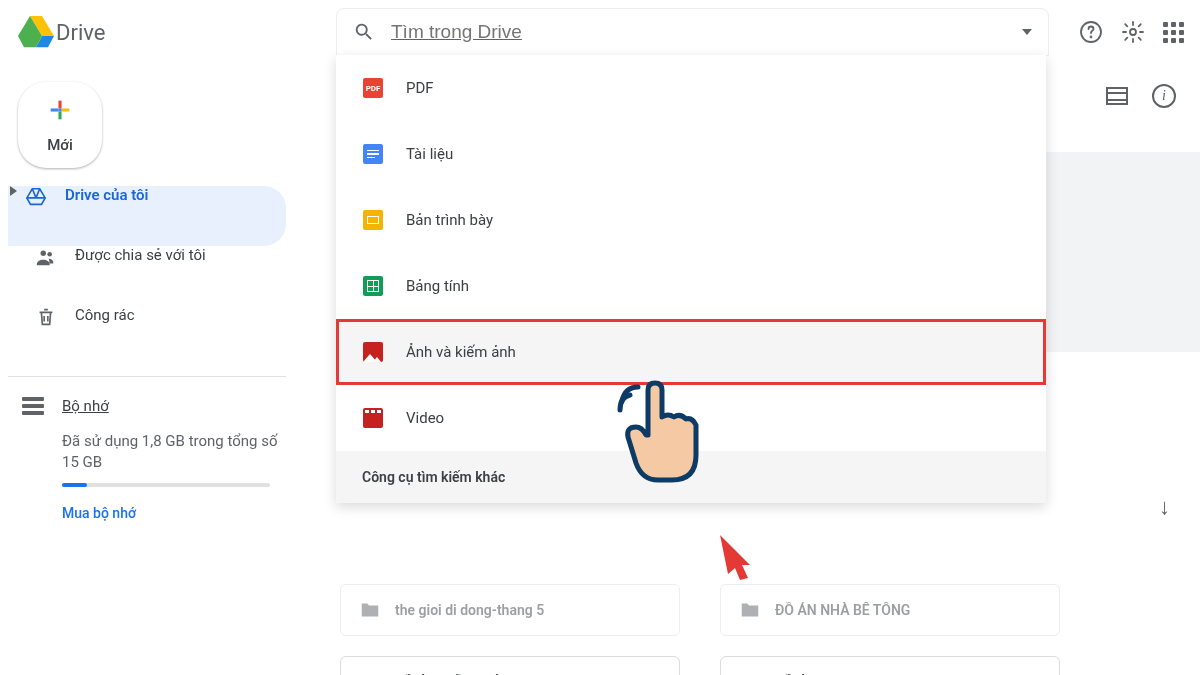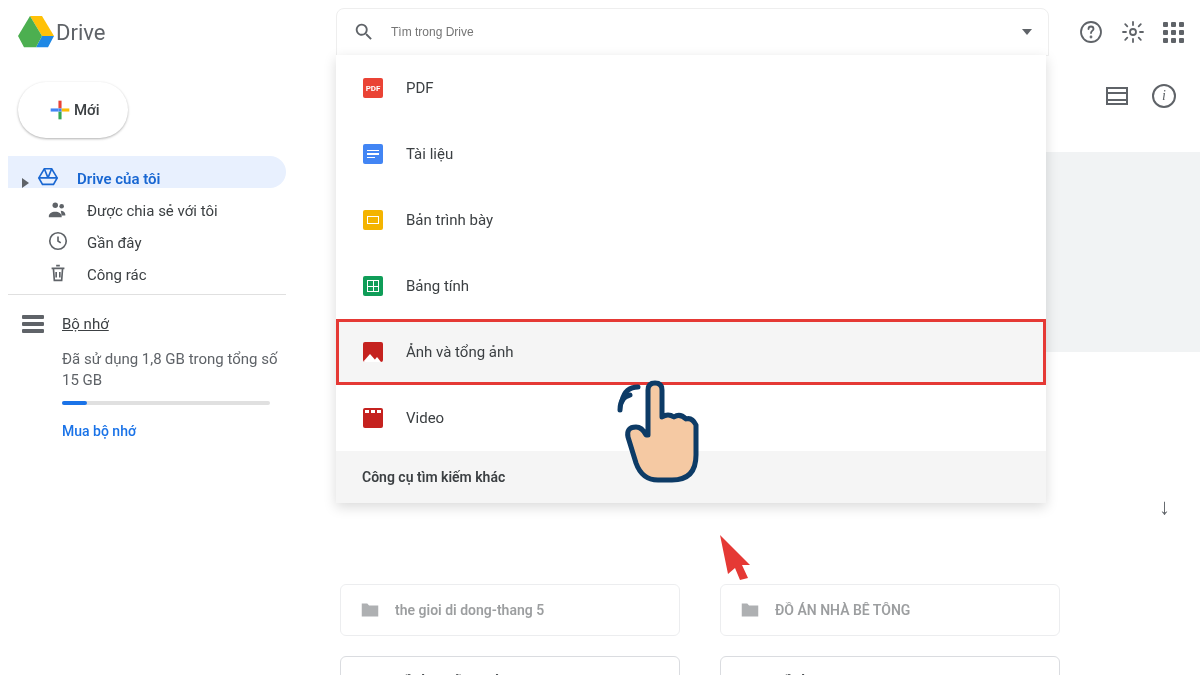--- a/index.html
+++ b/index.html
@@ -6,36 +6,36 @@
   body { font-family: 'Segoe UI', Roboto, Arial, sans-serif; background: #fff; width: 1200px; height: 675px; overflow: hidden; position: relative; }
   
   .topbar { display: flex; align-items: center; height: 64px; padding: 0 16px; }
   .logo-wrap { display: flex; align-items: center; gap: 0; width: 320px; }
   .drive-logo { width: 40px; height: 40px; }
   .app-name { font-size: 22px; color: #5f6368; }
   
   .search-container { flex: 1; position: relative; max-width: 720px; }
   .search-box { display: flex; align-items: center; height: 48px; border: 1px solid #eee; border-radius: 8px 8px 0 0; padding: 0 16px; background: #fff; }
   .search-box .mag { width: 22px; height: 22px; fill: #5f6368; margin-right: 16px; }
-  .search-input { border: none; outline: none; font-size: 12px; color: #5f6368; flex: 1; background: transparent; }
+  .search-input { border: none; outline: none; font-size: 19px; color: #5f6368; flex: 1; background: transparent; text-decoration: underline; }
   .search-caret { width: 0; height: 0; border-left: 5px solid transparent; border-right: 5px solid transparent; border-top: 6px solid #5f6368; }
   
   .topbar-right { display: flex; align-items: center; gap: 18px; padding-left: 30px; }
   .top-icon { width: 24px; height: 24px; fill: none; stroke: #5f6368; stroke-width: 1.8; cursor: pointer; }
   .apps-icon { display: grid; grid-template-columns: repeat(3, 5px); grid-template-rows: repeat(3, 5px); gap: 3px; cursor: pointer; }
   .apps-icon span { width: 5px; height: 5px; background: #5f6368; border-radius: 1px; }
   
   .body-wrap { display: flex; height: calc(675px - 64px); }
   
   .sidebar { width: 300px; padding: 8px 0 8px 8px; }
-  .new-btn { display: inline-flex; align-items: center; padding: 14px 28px; border-radius: 28px; box-shadow: 0 1px 3px rgba(0,0,0,0.2), 0 1px 2px rgba(0,0,0,0.12); margin: 10px 10px 18px 10px; cursor: pointer; }
+  .new-btn { display: inline-flex; align-items: center; gap: 12px; padding: 14px 28px; border-radius: 28px; box-shadow: 0 1px 3px rgba(0,0,0,0.2), 0 1px 2px rgba(0,0,0,0.12); margin: 10px 10px 18px 10px; cursor: pointer; flex-direction: column; }
   .new-plus { width: 28px; height: 28px; position: relative; }
   .new-label { font-size: 15px; color: #3c4043; font-weight: 500; }
   
-  .side-item { display: flex; align-items: flex-end; gap: 18px; height: 32px; padding: 0 14px; border-radius: 0 22px 22px 0; margin-right: 14px; cursor: pointer; color: #3c4043; font-size: 15px; }
+  .side-item { display: flex; align-items: flex-start; gap: 18px; height: 60px; padding: 0 2px; border-radius: 0 22px 22px 0; margin-right: 14px; cursor: pointer; color: #3c4043; font-size: 15px; }
   .side-item.active { background: #e8f0fe; color: #1967d2; font-weight: 600; }
   .side-item .arrow-tri { width: 0; height: 0; border-top: 5px solid transparent; border-bottom: 5px solid transparent; border-left: 7px solid #5f6368; margin-right: -10px; }
   .side-item svg { width: 22px; height: 22px; flex-shrink: 0; }
   .side-item.active svg { stroke: #1967d2; }
   
   .side-sep { border-top: 1px solid #e0e0e0; margin: 10px 14px 10px 0; }
   
   .storage-row { display: flex; align-items: center; gap: 18px; padding: 10px 14px; cursor: pointer; }
   .storage-bars { display: flex; flex-direction: column; gap: 3px; width: 22px; }
   .storage-bars span { height: 4px; background: #5f6368; border-radius: 1px; }
@@ -130,21 +130,21 @@
           </div>
         <span>Bảng tính</span>
       </div>
       <div class="dd-item hl">
         <div class="dd-icon">
             <div style="width:20px;height:20px;background:#c5221f;border-radius:2px;position:relative;overflow:hidden">
               <div style="position:absolute;bottom:0;left:0;width:0;height:0;border-left:7px solid transparent;border-right:7px solid transparent;border-bottom:8px solid #fff"></div>
               <div style="position:absolute;bottom:0;right:2px;width:0;height:0;border-left:4px solid transparent;border-right:4px solid transparent;border-bottom:5px solid #fff"></div>
             </div>
           </div>
-        <span>Ảnh và tổng ảnh</span>
+        <span>Ảnh và kiếm ảnh</span>
       </div>
       <div class="dd-item">
         <div class="dd-icon">
             <div style="width:20px;height:20px;background:#c5221f;border-radius:2px;position:relative">
               <div style="position:absolute;top:2px;left:2px;right:2px;height:3px;display:flex;gap:2px">
                 <span style="flex:1;background:#fff;height:100%"></span>
                 <span style="flex:1;background:#fff;height:100%"></span>
                 <span style="flex:1;background:#fff;height:100%"></span>
               </div>
             </div>
@@ -206,28 +206,20 @@
       <svg viewBox="0 0 24 24" fill="#5f6368">
           <circle cx="9" cy="8" r="3"></circle>
           <circle cx="16" cy="9" r="2.5"></circle>
           <path d="M2 20c0-3 3-5 7-5s7 2 7 5v1H2zM15 14c2.5 0 5 1.5 5 4v1h-4"></path>
         </svg>
       <span>Được chia sẻ với tôi</span>
     </div>
     <div class="side-item">
       <div style="width:7px"></div>
       <svg viewBox="0 0 24 24" fill="none" stroke="#5f6368" stroke-width="1.8">
-          <circle cx="12" cy="12" r="9"></circle>
-          <path d="M12 7v5l3 2"></path>
-        </svg>
-      <span>Gần đây</span>
-    </div>
-    <div class="side-item">
-      <div style="width:7px"></div>
-      <svg viewBox="0 0 24 24" fill="none" stroke="#5f6368" stroke-width="1.8">
           <path d="M5 7h14M10 4h4M7 7l1 13h8l1-13M10 11v6M14 11v6"></path>
         </svg>
       <span>Công rác</span>
     </div>
     
     <div class="side-sep"></div>
     
     <div class="storage-row">
       <div class="storage-bars">
           <span></span>

